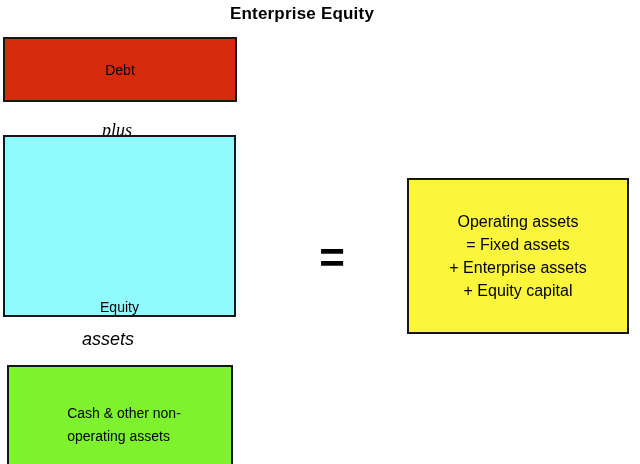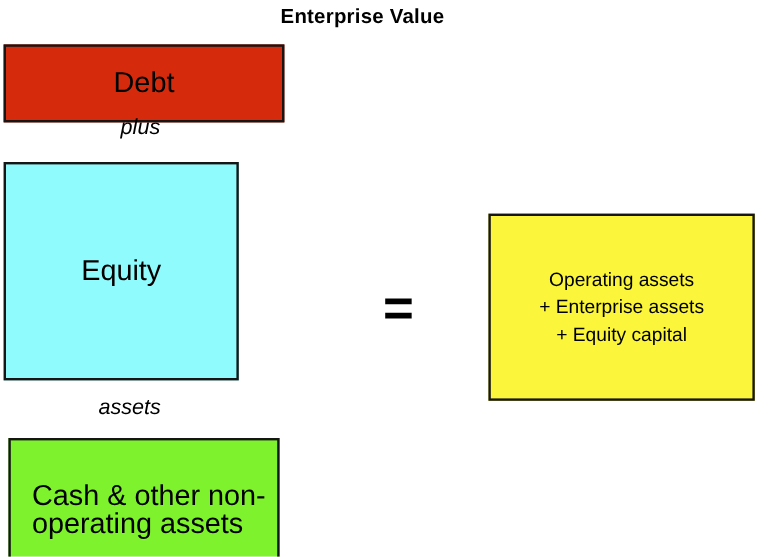--- a/index.html
+++ b/index.html
@@ -26,35 +26,36 @@
     font-weight: bold;
     letter-spacing: 0.2px;
   }
   .box {
     position: absolute;
     box-sizing: border-box;
     border: 2px solid var(--border, #161616);
     display: flex;
     align-items: center;
     justify-content: center;
-    font-size: 24px;
+    font-size: 14px;
   }
   .box-debt {
     left: 3px;
     top: 37px;
     width: 234px;
     height: 65px;
     background: var(--debt, #d52b0c);
   }
   .box-equity {
     left: 3px;
     top: 135px;
-    width: 196px;
+    width: 233px;
     height: 182px;
     background: var(--equity, #90fbfc);
+    align-items: flex-end;
   }
   .box-cash {
     left: 7px;
     top: 365px;
     width: 226px;
     height: 119px;
     background: var(--cash, #7df22d);
     justify-content: center;
     padding-left: 8px;
     line-height: 23px;
@@ -72,21 +73,22 @@
   }
   .op-label {
     position: absolute;
     width: 120px;
     text-align: center;
     font-size: 18px;
     font-style: italic;
   }
   .op-plus {
     left: 57px;
-    top: 96px;
+    top: 120px;
+    font-family: Liberation Serif, serif;
   }
   .op-minus {
     left: 48px;
     top: 329px;
   }
   .equals {
     position: absolute;
     left: 309px;
     top: 233px;
     width: 46px;
@@ -95,21 +97,21 @@
     text-align: center;
     font-size: 44px;
     font-weight: bold;
   }
 </style>
 </head>
 <body>
 
 <div class="canvas">
 
-  <div class="title">Enterprise Value</div>
+  <div class="title">Enterprise Equity</div>
 
   <div class="box box-debt">
     <span>Debt</span>
   </div>
 
   <div class="op-label op-plus">plus</div>
 
   <div class="box box-equity">
     <span>Equity</span>
   </div>
@@ -120,17 +122,18 @@
     <div>
       <div>Cash &amp; other non-</div>
       <div>operating assets</div>
     </div>
   </div>
 
   <div class="equals">=</div>
 
   <div class="box box-operating">
     <div>Operating assets</div>
+    <div>= Fixed assets</div>
     <div>+ Enterprise assets</div>
     <div>+ Equity capital</div>
   </div>
 
 </div>
 
 </body></html>

